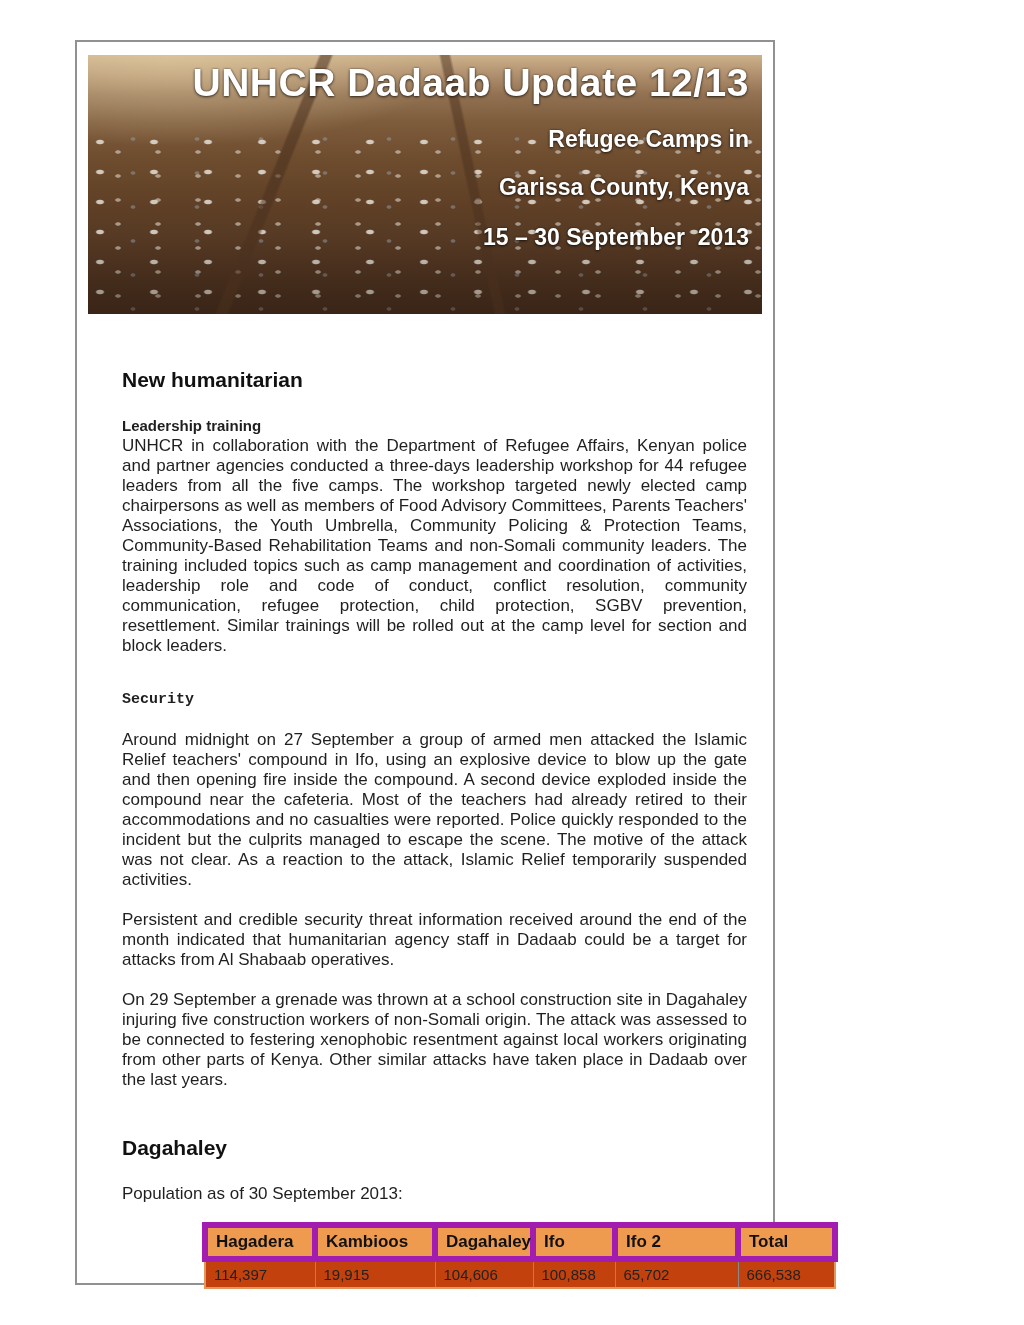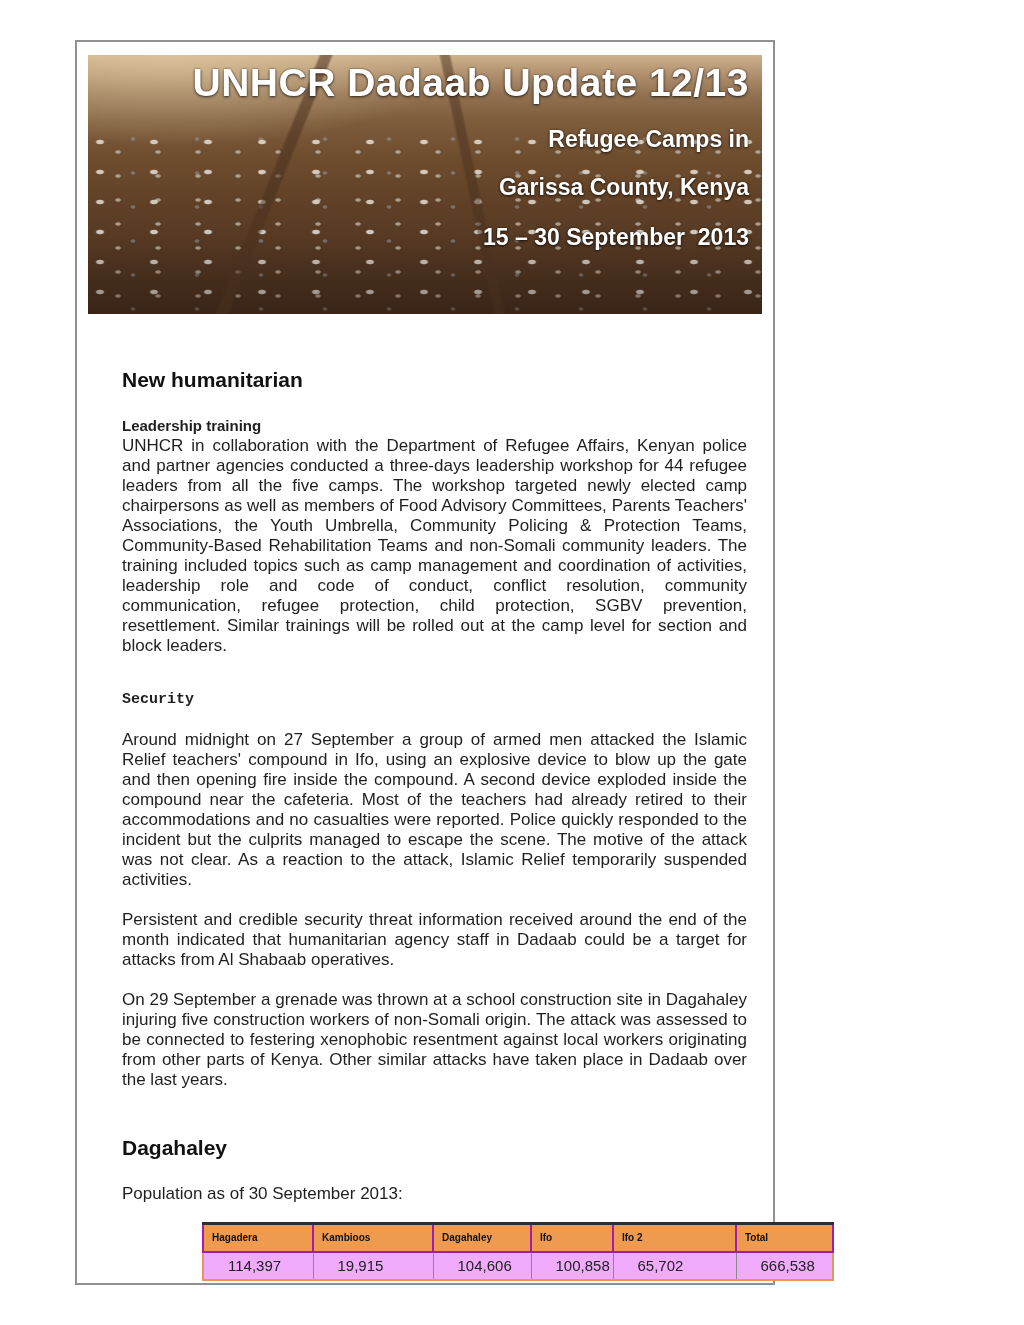--- a/index.html
+++ b/index.html
@@ -70,30 +70,30 @@
     border-collapse: collapse;
     table-layout: fixed;
     border: 2px solid #e2975b;
     border-top: 3px solid #2e2e2e;
   }
   .pop-table col.c0 { width: 110px; } .pop-table col.c1 { width: 120px; }
   .pop-table col.c2 { width: 98px; }  .pop-table col.c3 { width: 82px; }
   .pop-table col.c4 { width: 123px; } .pop-table col.c5 { width: 97px; }
   .pop-table th {
     background: #ee9a4f;
-    border: 2px solid #a21caf;
-    font-size: 10px; font-weight: bold; color: #111;
+    border: 6px solid #a21caf;
+    font-size: 17px; font-weight: bold; color: #111;
     text-align: left; padding: 4px 6px 4px 8px; height: 28px;
   }
   .pop-table td {
-    background: #f0abfc;
+    background: #c2410c;
     border: 1px solid #8a8a8a;
     border-bottom: 2px solid #e2975b;
     font-size: 15px; color: #222;
-    text-align: left; padding: 4px 6px 4px 24px; height: 28px;
+    text-align: left; padding: 4px 6px 4px 8px; height: 28px;
   }
 </style>
 </head>
 <body>
 
 <div class="page">
 
   <div class="photo">
     <div class="header-text">
       <div class="report-title">UNHCR Dadaab Update 12/13</div>

